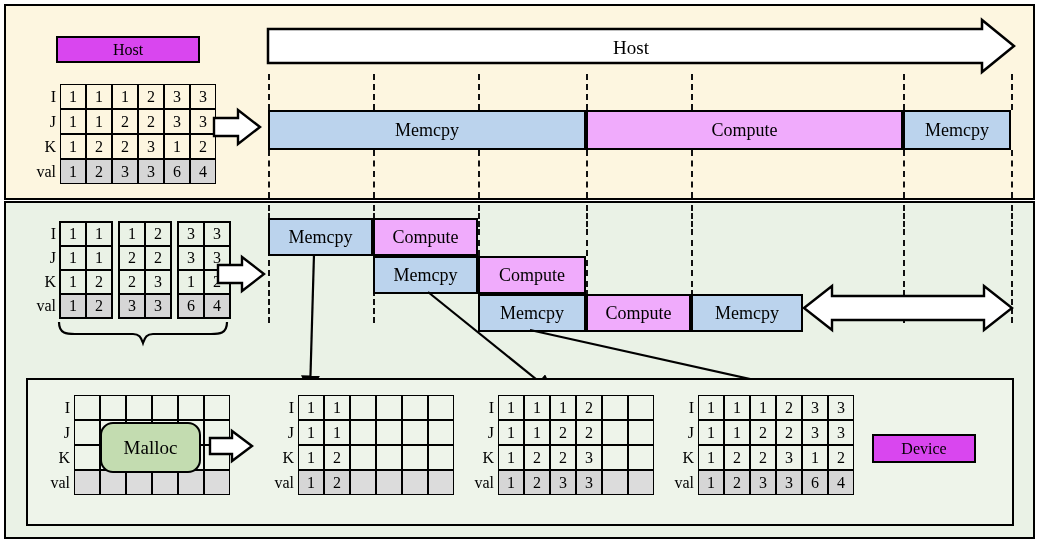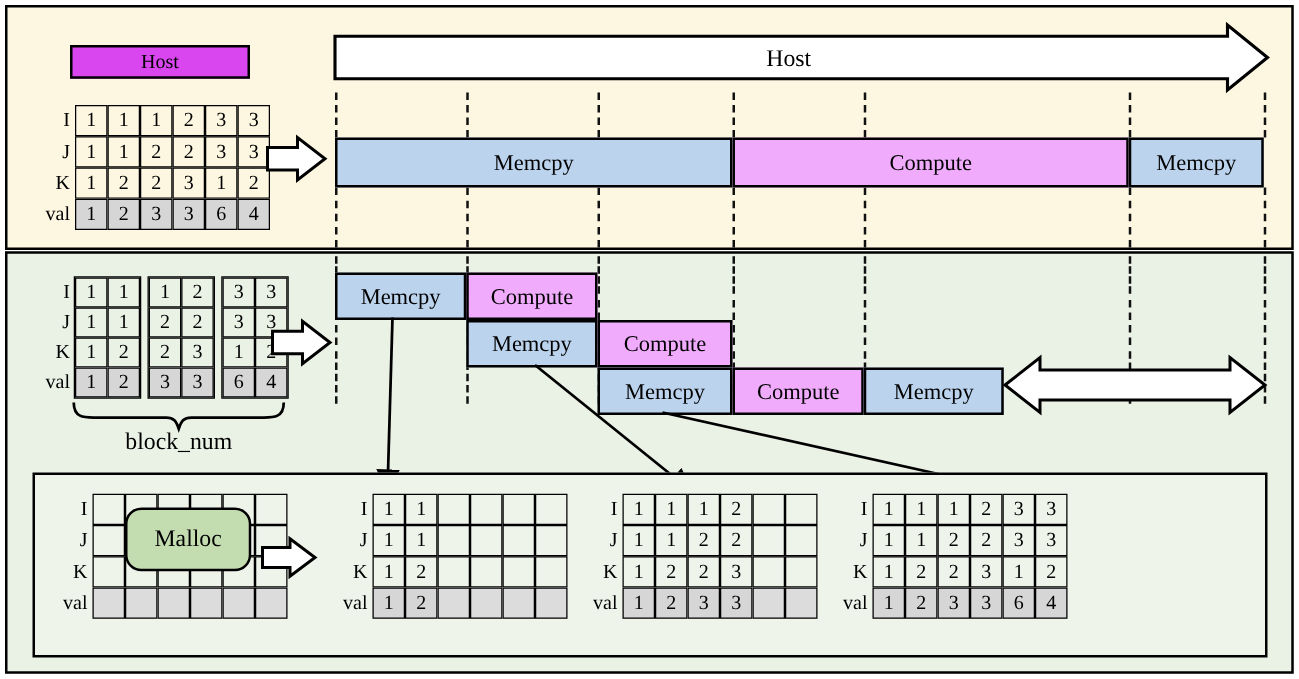--- a/index.html
+++ b/index.html
@@ -191,21 +191,20 @@
             <div class="cell" style="width: 26px; height: 24px;">2</div>
             <div class="cell valrow" style="width: 26px; height: 24px;">4</div>
           </div>
         </div>
       </div>
     </div>
 
   <svg class="oarrow" style="left:57px;top:320px;width:172px;height:26px;">
     <path d="M2,2 C2,14 10,14 18,14 L76,14 C82,14 84,17 86,23 C88,17 90,14 96,14 L154,14 C162,14 170,14 170,2" fill="none" stroke="#000" stroke-width="2.2"></path>
   </svg>
-  <div class="abs" style="left:52px;top:343px;width:182px;height:22px;display:flex;align-items:center;justify-content:center;font-size:19px;">block_num</div>
 
   <svg class="oarrow" style="left:216px;top:255px;width:52px;height:40px;">
     <polygon points="2,10 26,10 26,2 48,19 26,36 26,28 2,28" fill="#fff" stroke="#000" stroke-width="2.4" stroke-linejoin="miter"></polygon>
   </svg>
 
   <div class="abs" id="ticks-mid" style="left:0;top:0;width:1039px;height:0;">
       <div class="vdash" style="left: 268px; top: 205px; height: 30px;"></div>
       <div class="vdash" style="left: 373px; top: 205px; height: 30px;"></div>
       <div class="vdash" style="left: 478px; top: 205px; height: 30px;"></div>
       <div class="vdash" style="left: 586px; top: 205px; height: 30px;"></div>
@@ -296,21 +295,21 @@
           </div>
           <div class="gcol">
             <div class="cell empty" style="width: 26px; height: 25px;"></div>
             <div class="cell empty" style="width: 26px; height: 25px;"></div>
             <div class="cell empty" style="width: 26px; height: 25px;"></div>
             <div class="cell valrow empty" style="width: 26px; height: 25px;"></div>
           </div>
         </div>
       </div>
     </div>
-  <div class="malloc" style="left:100px;top:406px;width:97px;height:47px;">Malloc</div>
+  <div class="malloc" style="left:100px;top:422px;width:97px;height:47px;">Malloc</div>
 
   <svg class="oarrow" style="left:208px;top:429px;width:48px;height:36px;">
     <polygon points="2,9 24,9 24,2 44,17 24,32 24,25 2,25" fill="#fff" stroke="#000" stroke-width="2.4" stroke-linejoin="miter"></polygon>
   </svg>
 
   <div class="abs" id="buf1" style="left:264px;top:395px;">
       <div class="mtx">
         <div class="mtx-rowlabels">
           <div style="width: 34px; height: 25px;">I</div>
           <div style="width: 34px; height: 25px;">J</div>
@@ -447,14 +446,15 @@
           <div class="gcol">
             <div class="cell" style="width: 26px; height: 25px;">3</div>
             <div class="cell" style="width: 26px; height: 25px;">3</div>
             <div class="cell" style="width: 26px; height: 25px;">2</div>
             <div class="cell valrow" style="width: 26px; height: 25px;">4</div>
           </div>
         </div>
       </div>
     </div>
 
+  <div class="abs labelbox" style="left:872px;top:434px;width:104px;height:29px;">Device</div>
 
 </div>
 
 </body></html>

